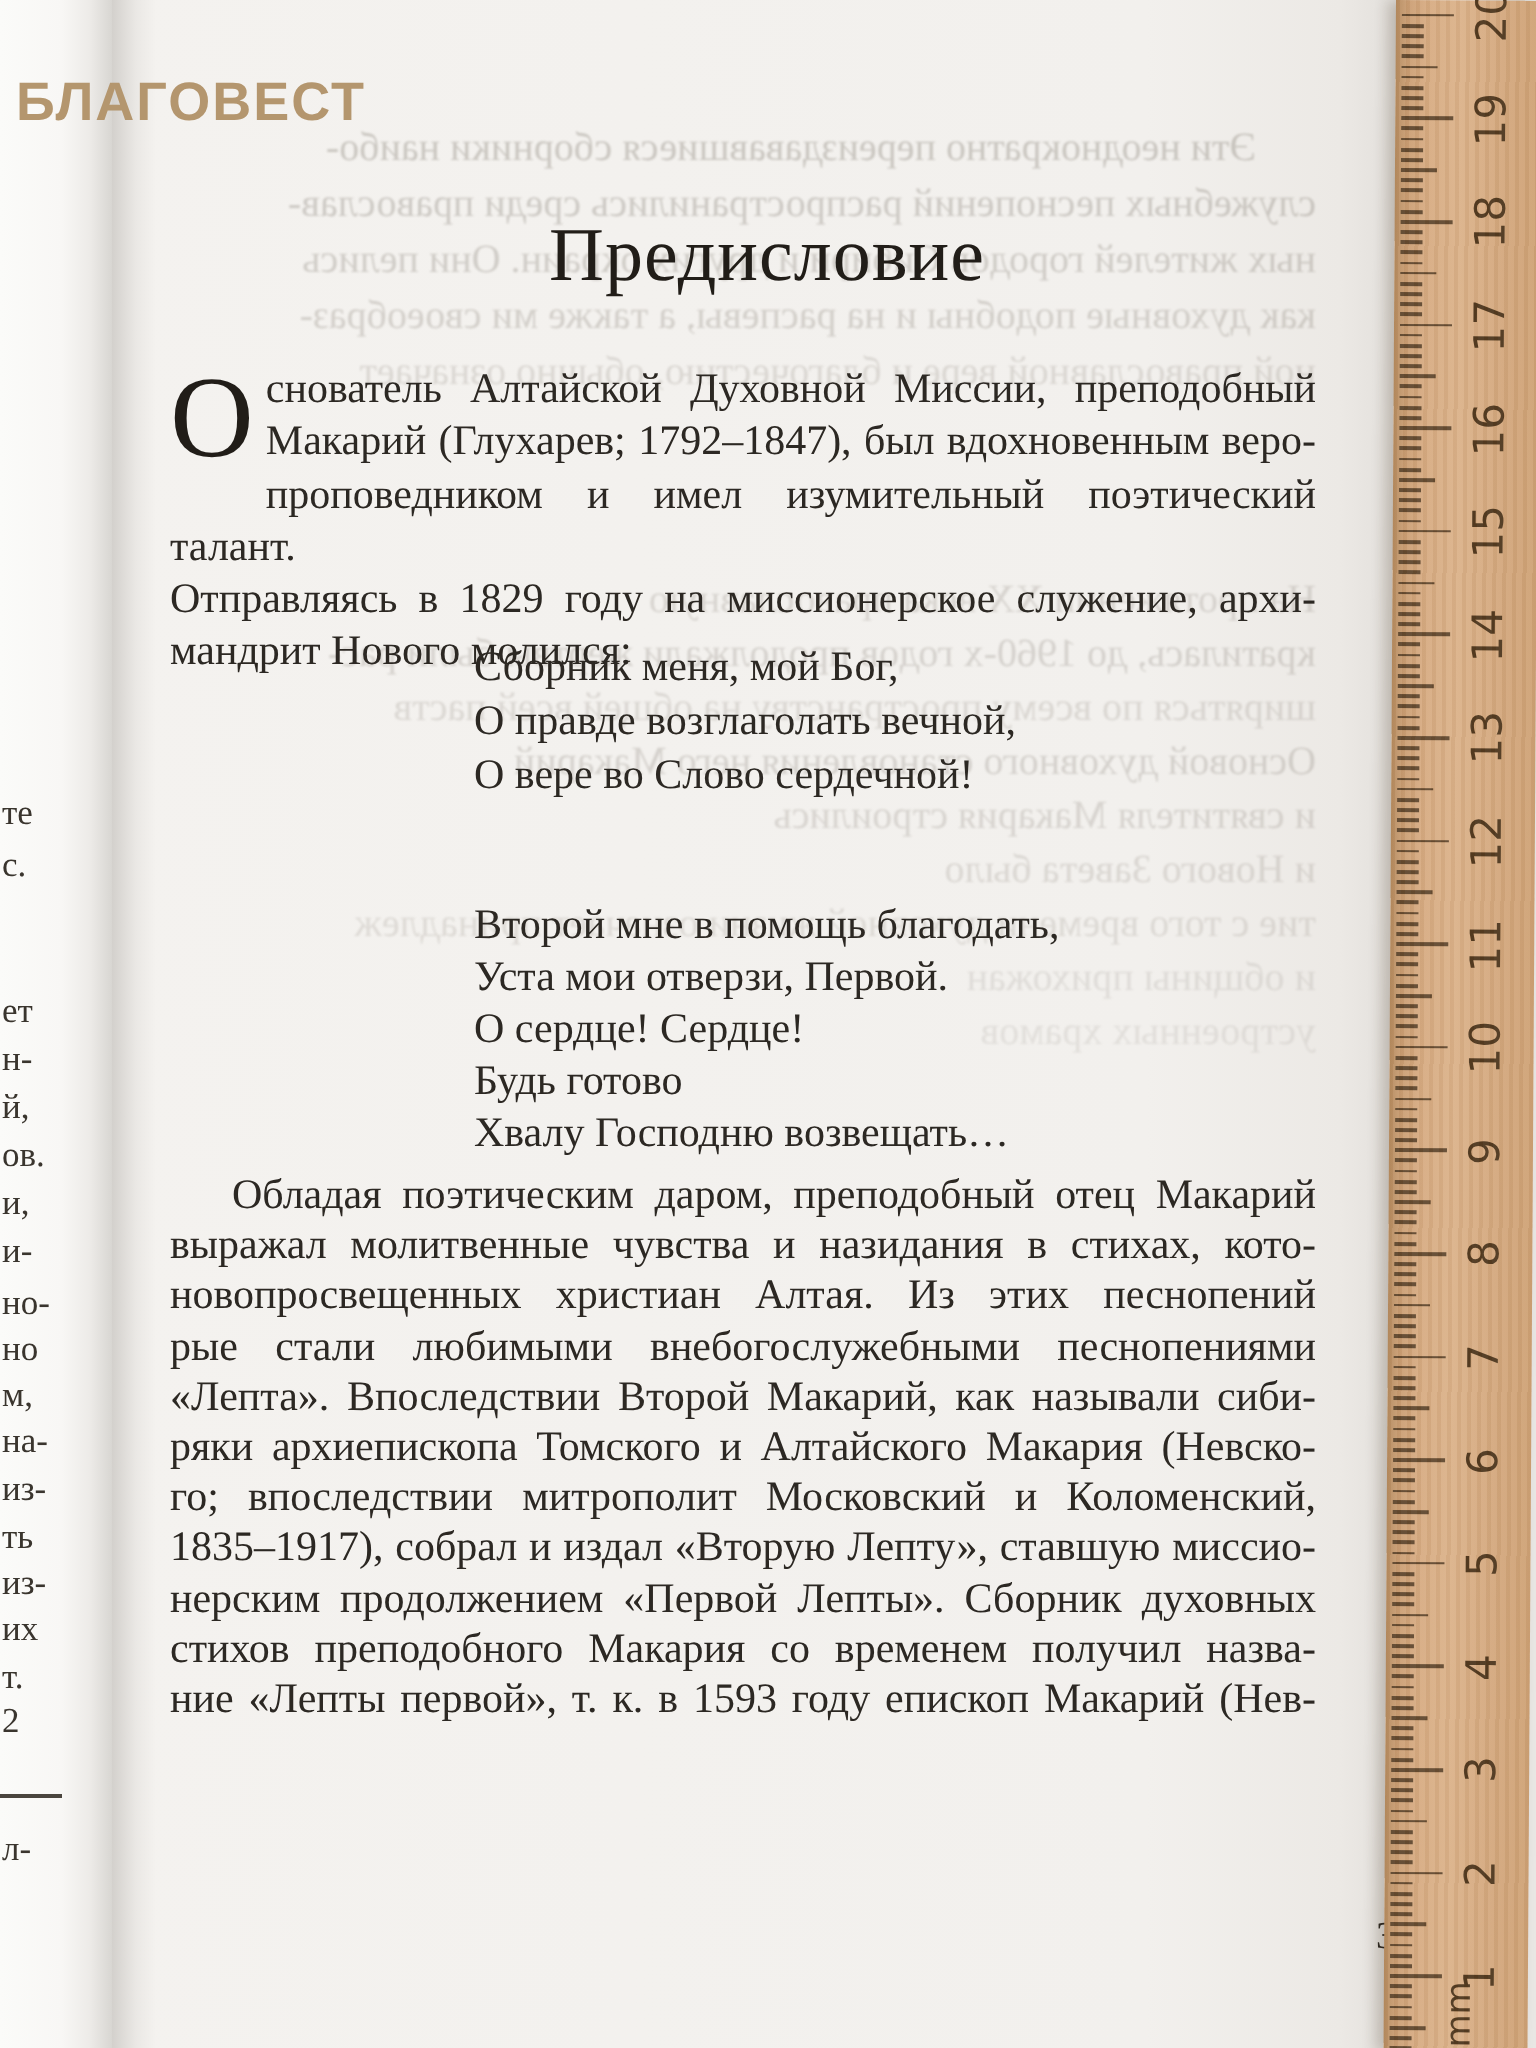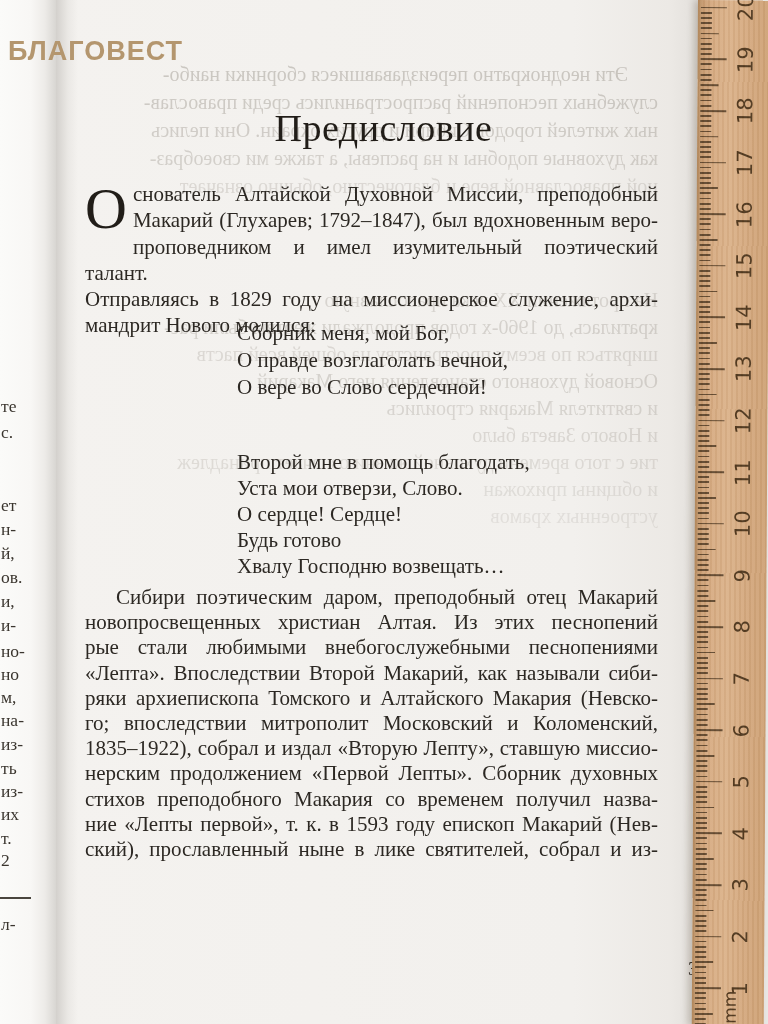--- a/index.html
+++ b/index.html
@@ -160,38 +160,38 @@
         </div>
     </div>
 
     <div class="poem stanza1">
         <div class="pline">Сборник меня, мой Бог,</div>
         <div class="pline">О правде возглаголать вечной,</div>
         <div class="pline">О вере во Слово сердечной!</div>
       </div>
     <div class="poem stanza2">
         <div class="pline">Второй мне в помощь благодать,</div>
-        <div class="pline">Уста мои отверзи, Слово.</div>
+        <div class="pline">Уста мои отверзи, Первой.</div>
         <div class="pline">О сердце! Сердце!</div>
         <div class="pline">Будь готово</div>
         <div class="pline">Хвалу Господню возвещать…</div>
       </div>
 
     <div class="para para2">
-        <div class="line indent">Сибири поэтическим даром, преподобный отец Макарий</div>
+        <div class="line indent">Обладая поэтическим даром, преподобный отец Макарий</div>
+        <div class="line">выражал молитвенные чувства и назидания в стихах, кото-</div>
         <div class="line">новопросвещенных христиан Алтая. Из этих песнопений</div>
         <div class="line">рые стали любимыми внебогослужебными песнопениями</div>
         <div class="line">«Лепта». Впоследствии Второй Макарий, как называли сиби-</div>
         <div class="line">ряки архиепископа Томского и Алтайского Макария (Невско-</div>
         <div class="line">го; впоследствии митрополит Московский и Коломенский,</div>
-        <div class="line">1835–1922), собрал и издал «Вторую Лепту», ставшую миссио-</div>
+        <div class="line">1835–1917), собрал и издал «Вторую Лепту», ставшую миссио-</div>
         <div class="line">нерским продолжением «Первой Лепты». Сборник духовных</div>
         <div class="line">стихов преподобного Макария со временем получил назва-</div>
         <div class="line">ние «Лепты первой», т. к. в 1593 году епископ Макарий (Нев-</div>
-        <div class="line">ский), прославленный ныне в лике святителей, собрал и из-</div>
       </div>
 
   </div>
   <div class="pagenum">3</div>
 </div>
 
 <div class="watermark">БЛАГОВЕСТ</div>
 
 <div class="ruler">
   <div class="unit-label">mm</div>

